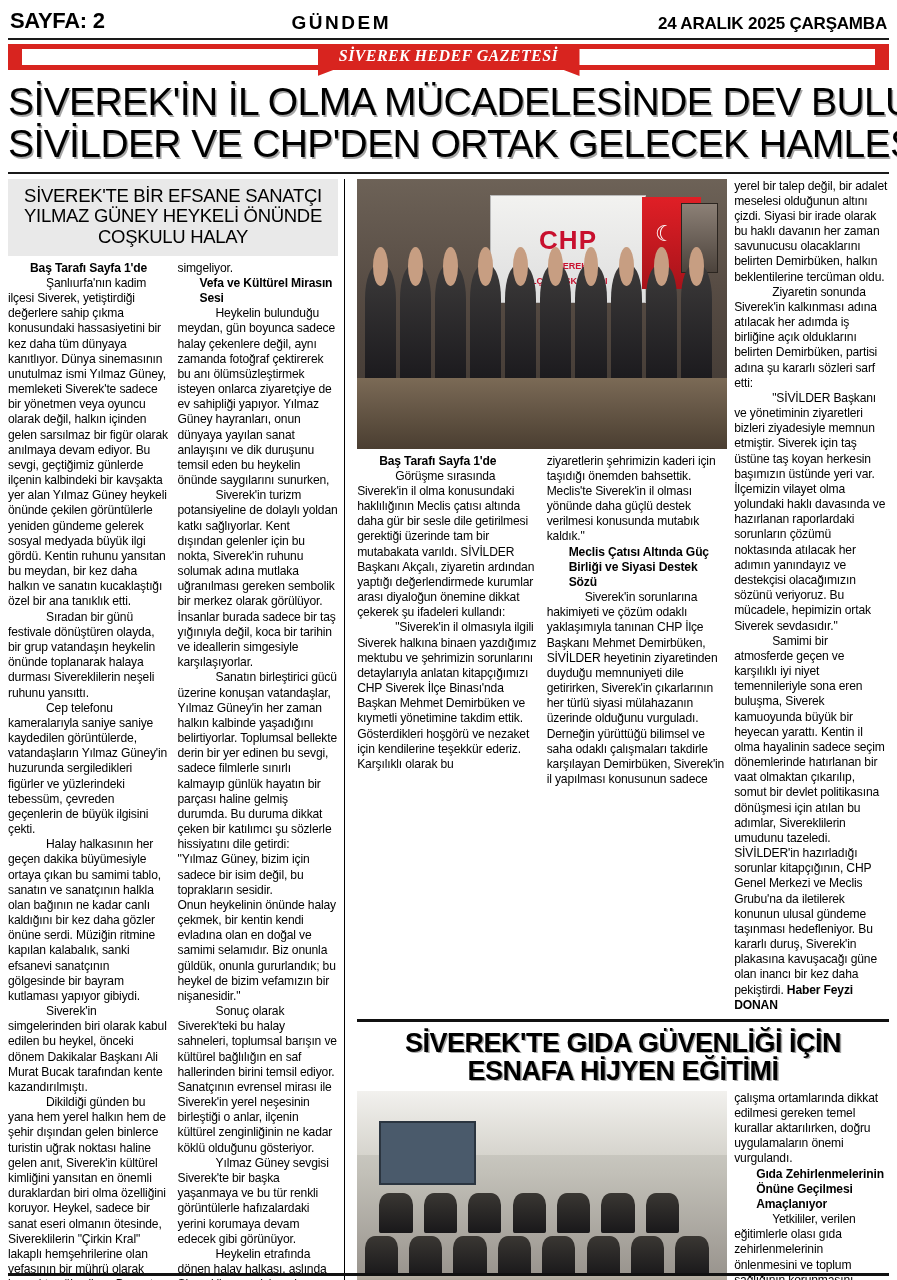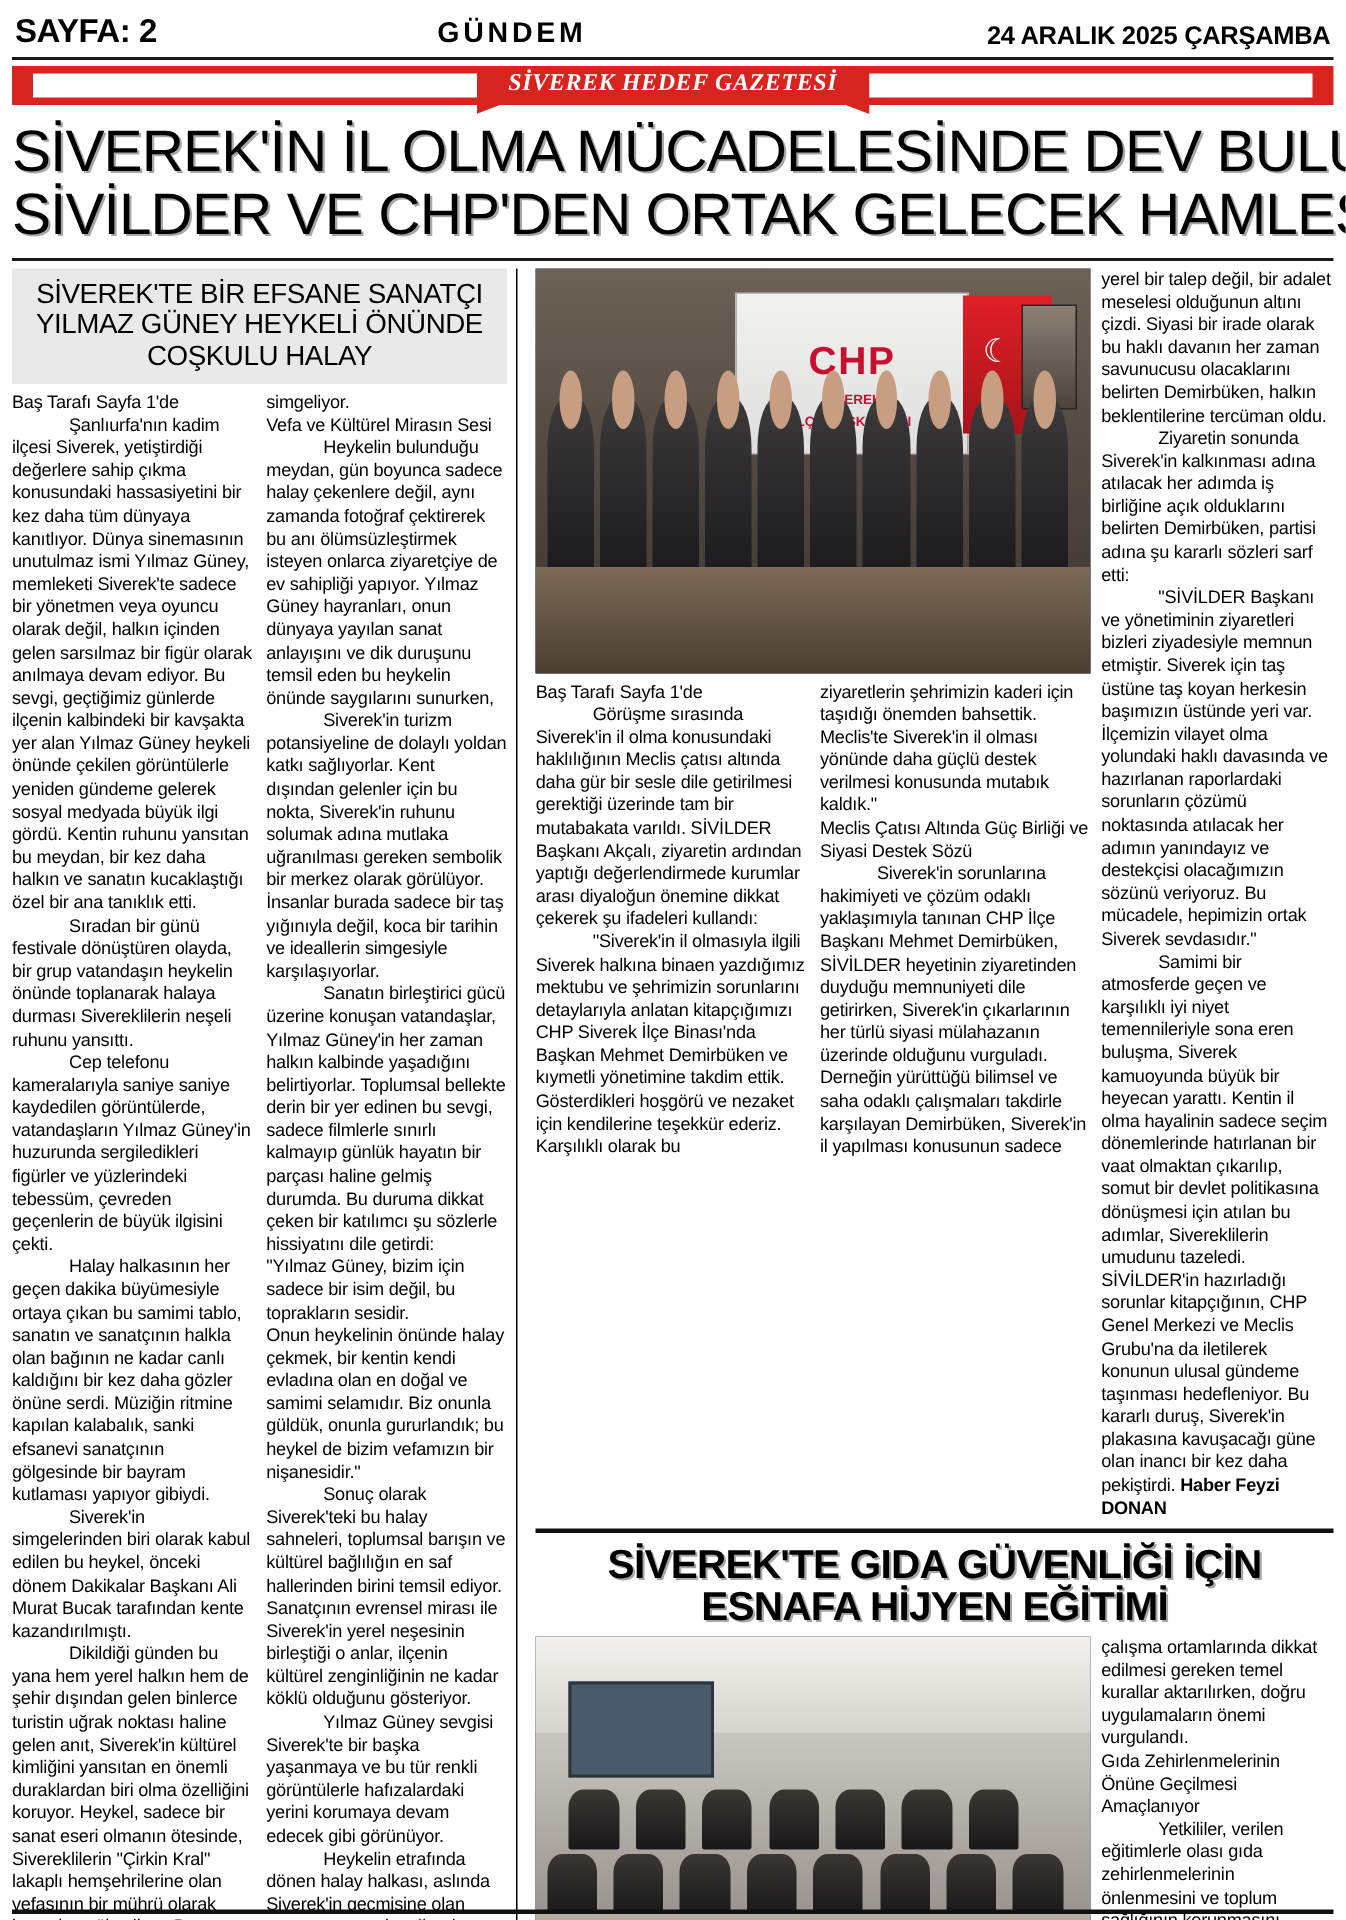--- a/index.html
+++ b/index.html
@@ -107,21 +107,21 @@
   .cols { display: flex; gap: 9px; margin-top: 5px; }
   .col { flex: 1 1 0; min-width: 0; }
   .col p {
     margin: 0;
     font-size: 12.1px;
     line-height: 1.255;
     text-align: left;
     letter-spacing: -0.15px;
   }
   .col p.indent { text-indent: 38px; }
-  .col p.sub { font-weight: normal; }
+  .col p.sub { font-weight: bold; margin-left: 22px; }
   .byline-b { font-weight: bold; }
 
   
   .tr-zone { display: flex; gap: 7px; }
   .tr-photo-col { width: 370px; flex: 0 0 370px; }
   .tr-text-col { flex: 1 1 auto; }
 
   .photo {
     width: 100%;
     position: relative;

